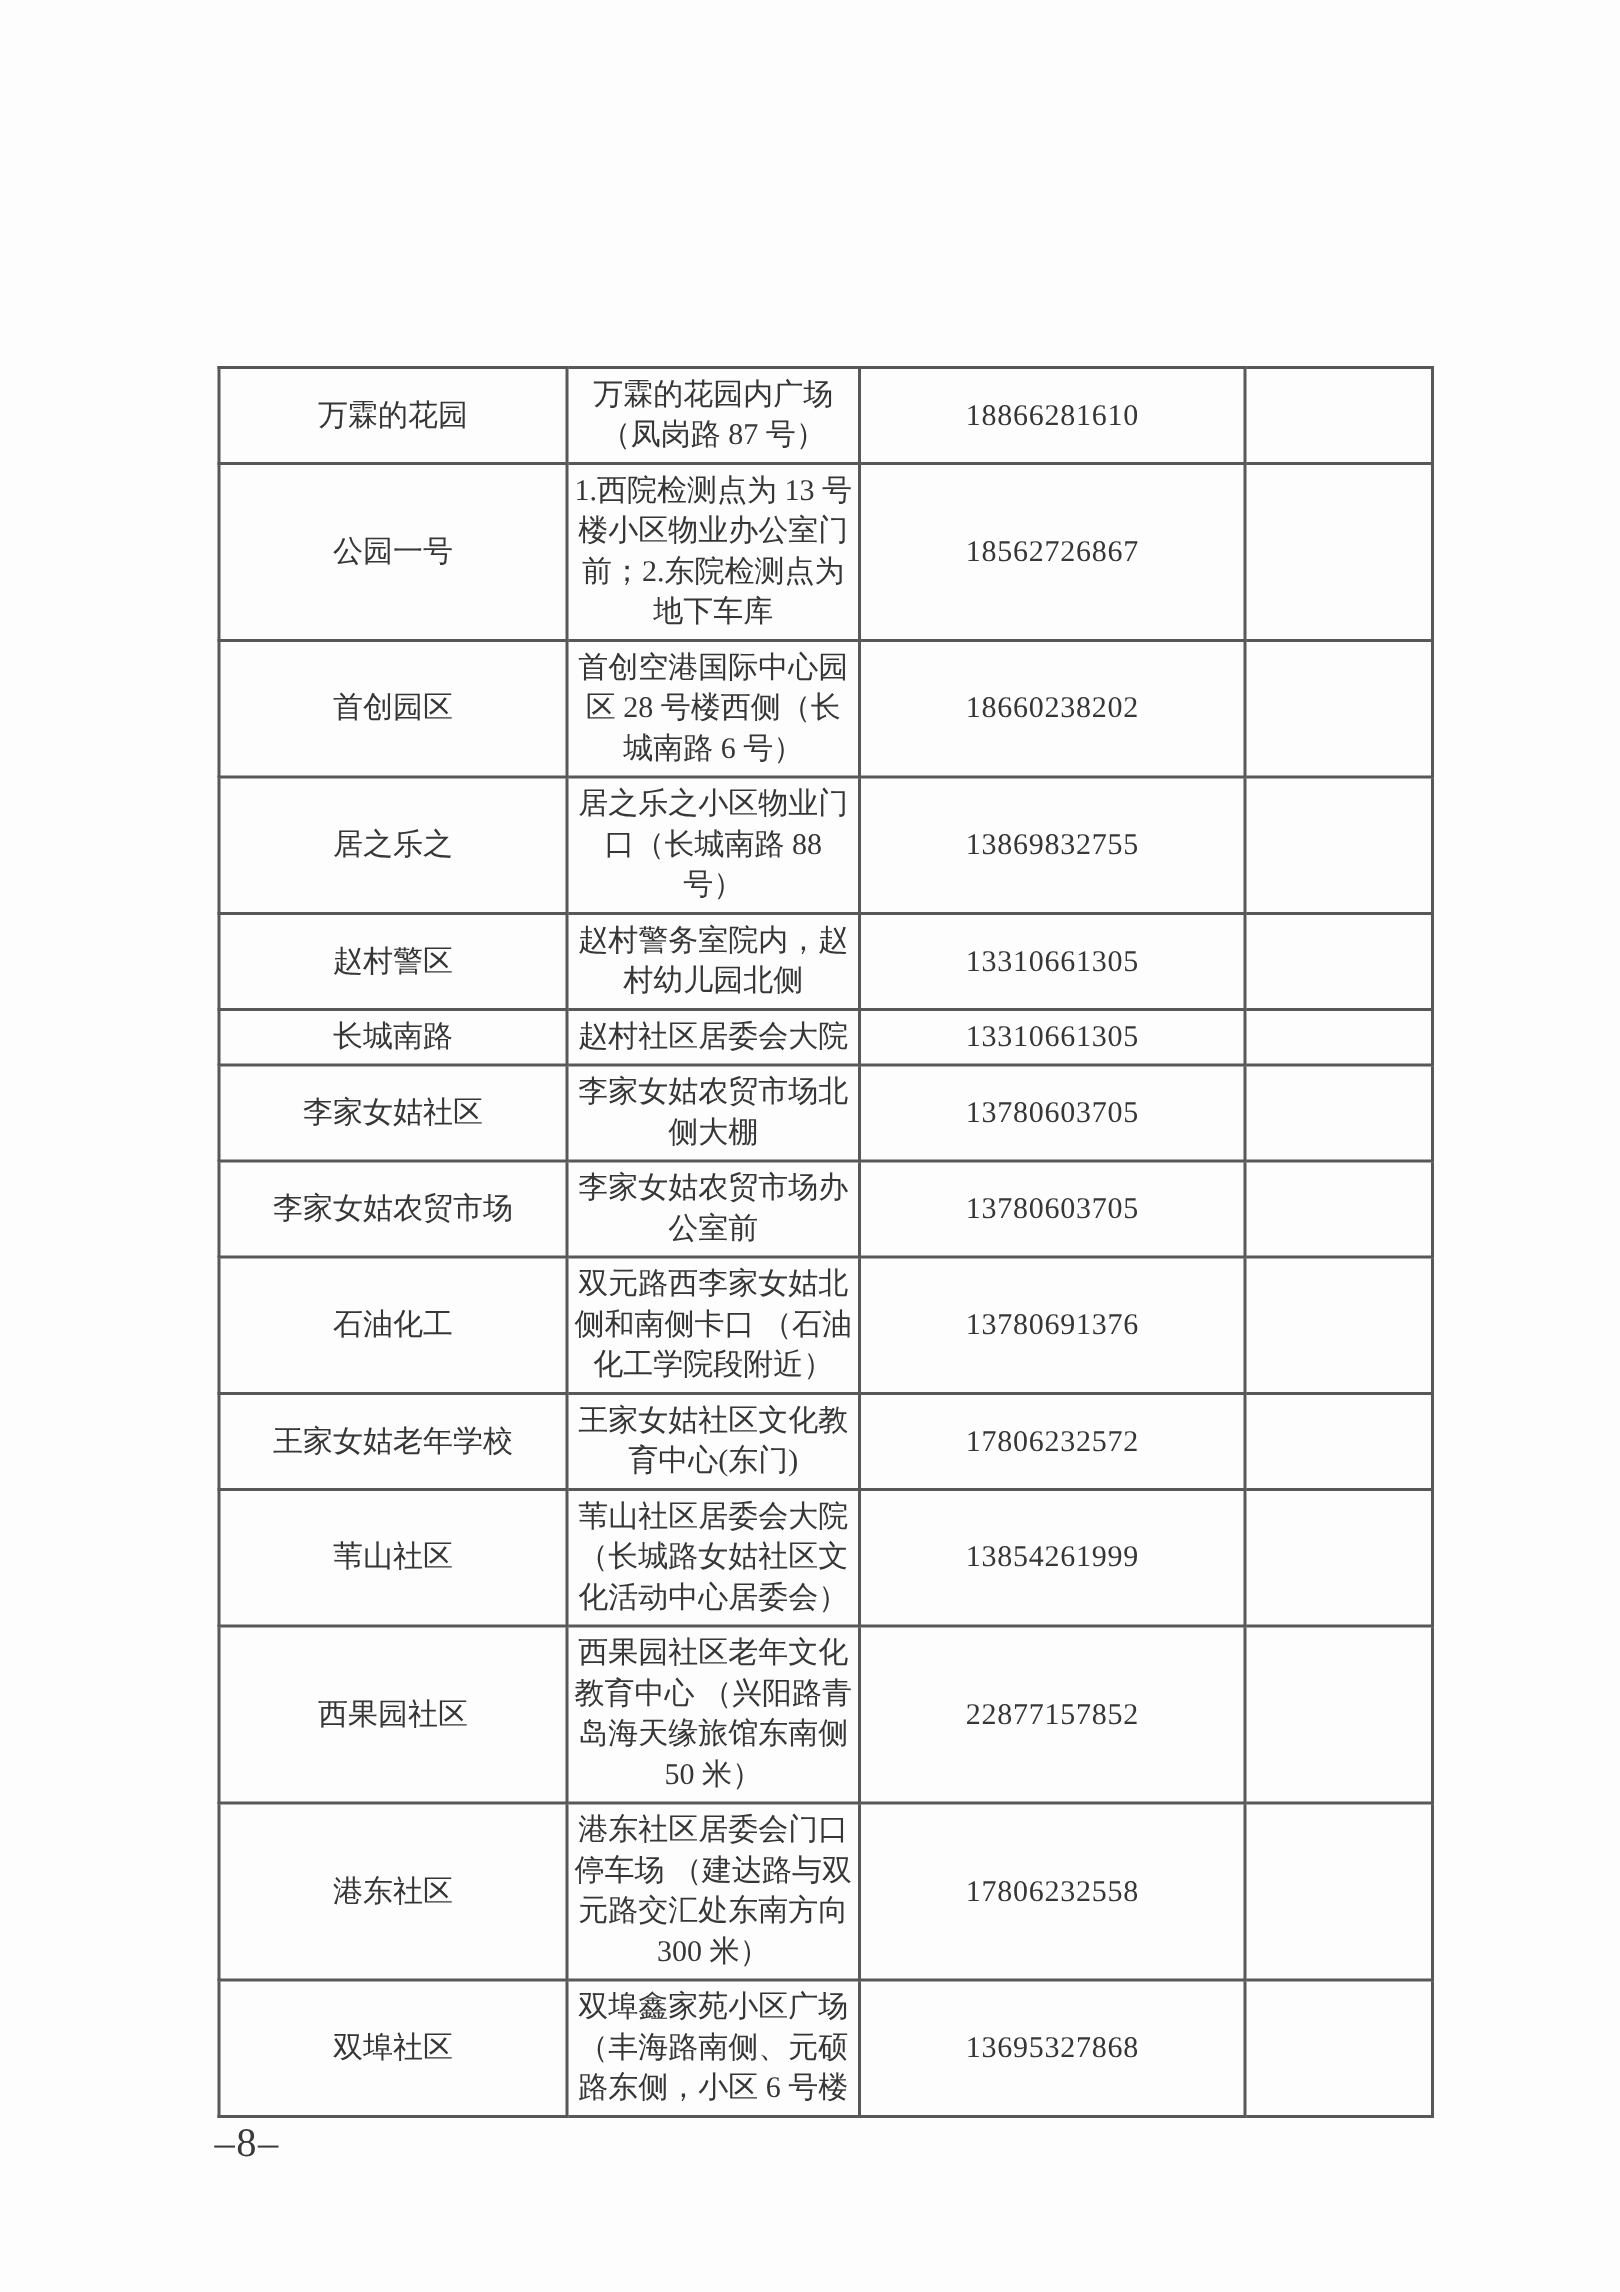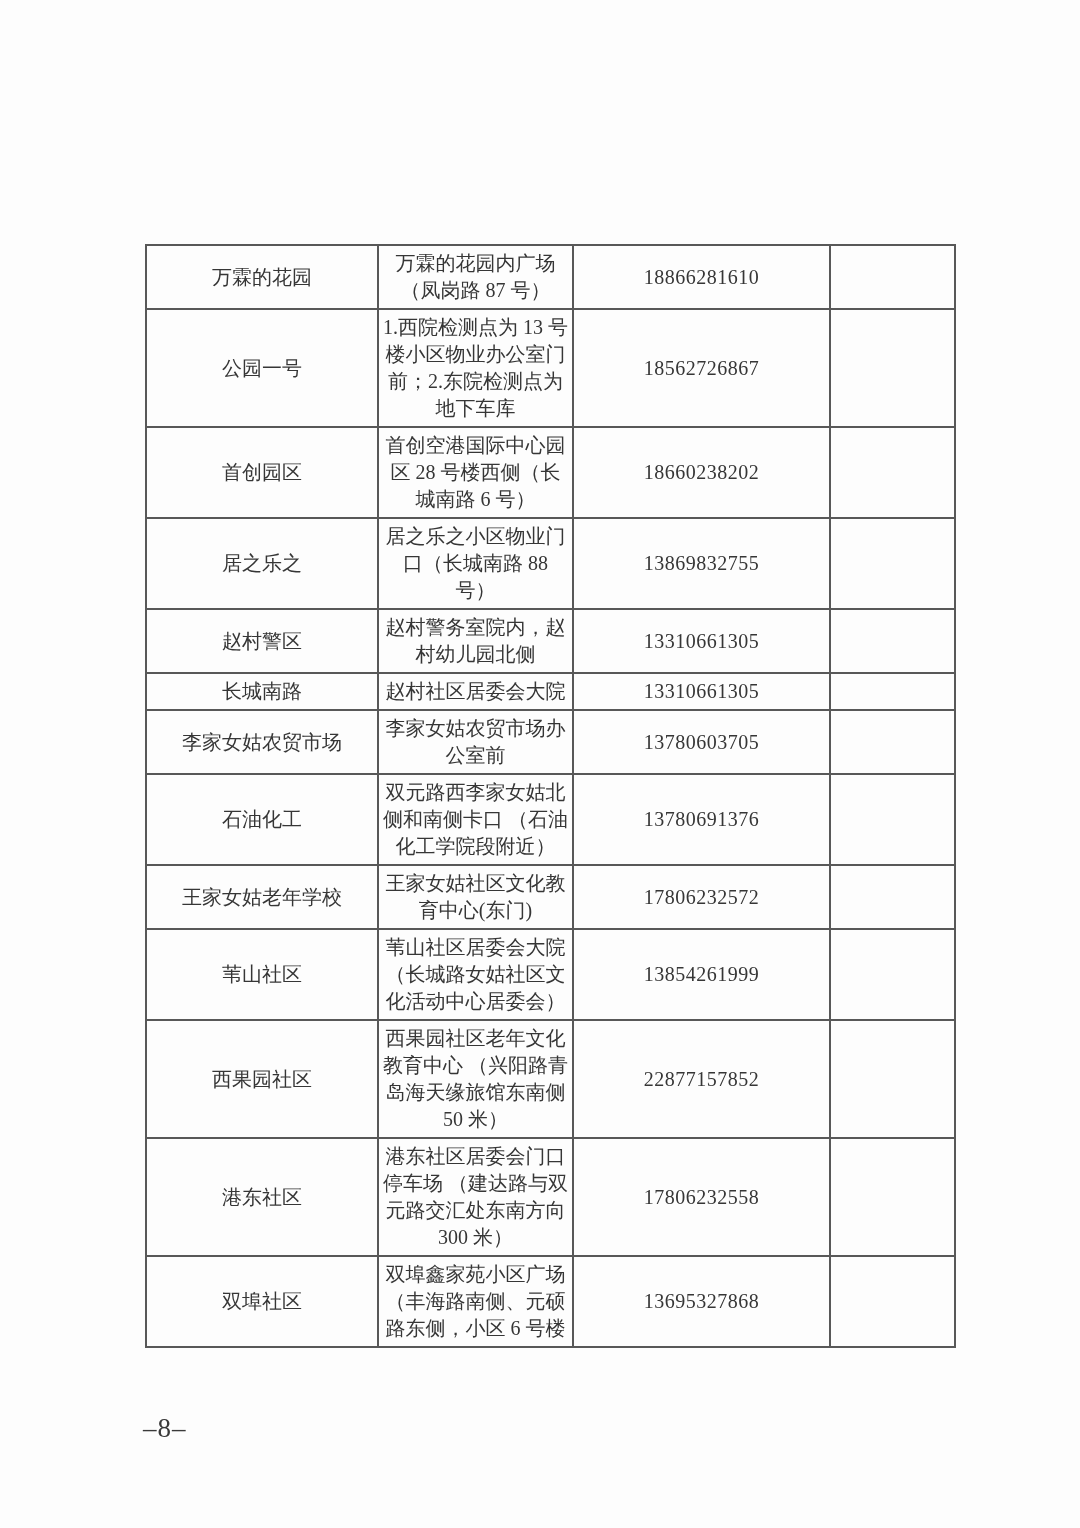--- a/index.html
+++ b/index.html
@@ -91,20 +91,26 @@
           <td class="col-phone">13310661305</td>
           <td class="col-note"></td>
         </tr>
         <tr>
           <td class="col-name">长城南路</td>
           <td class="col-addr">赵村社区居委会大院</td>
           <td class="col-phone">13310661305</td>
           <td class="col-note"></td>
         </tr>
         <tr>
+          <td class="col-name">李家女姑社区</td>
+          <td class="col-addr">李家女姑农贸市场北侧大棚</td>
+          <td class="col-phone">13780603705</td>
+          <td class="col-note"></td>
+        </tr>
+        <tr>
           <td class="col-name">李家女姑农贸市场</td>
           <td class="col-addr">李家女姑农贸市场办公室前</td>
           <td class="col-phone">13780603705</td>
           <td class="col-note"></td>
         </tr>
         <tr>
           <td class="col-name">石油化工</td>
           <td class="col-addr">双元路西李家女姑北侧和南侧卡口 （石油化工学院段附近）</td>
           <td class="col-phone">13780691376</td>
           <td class="col-note"></td>

